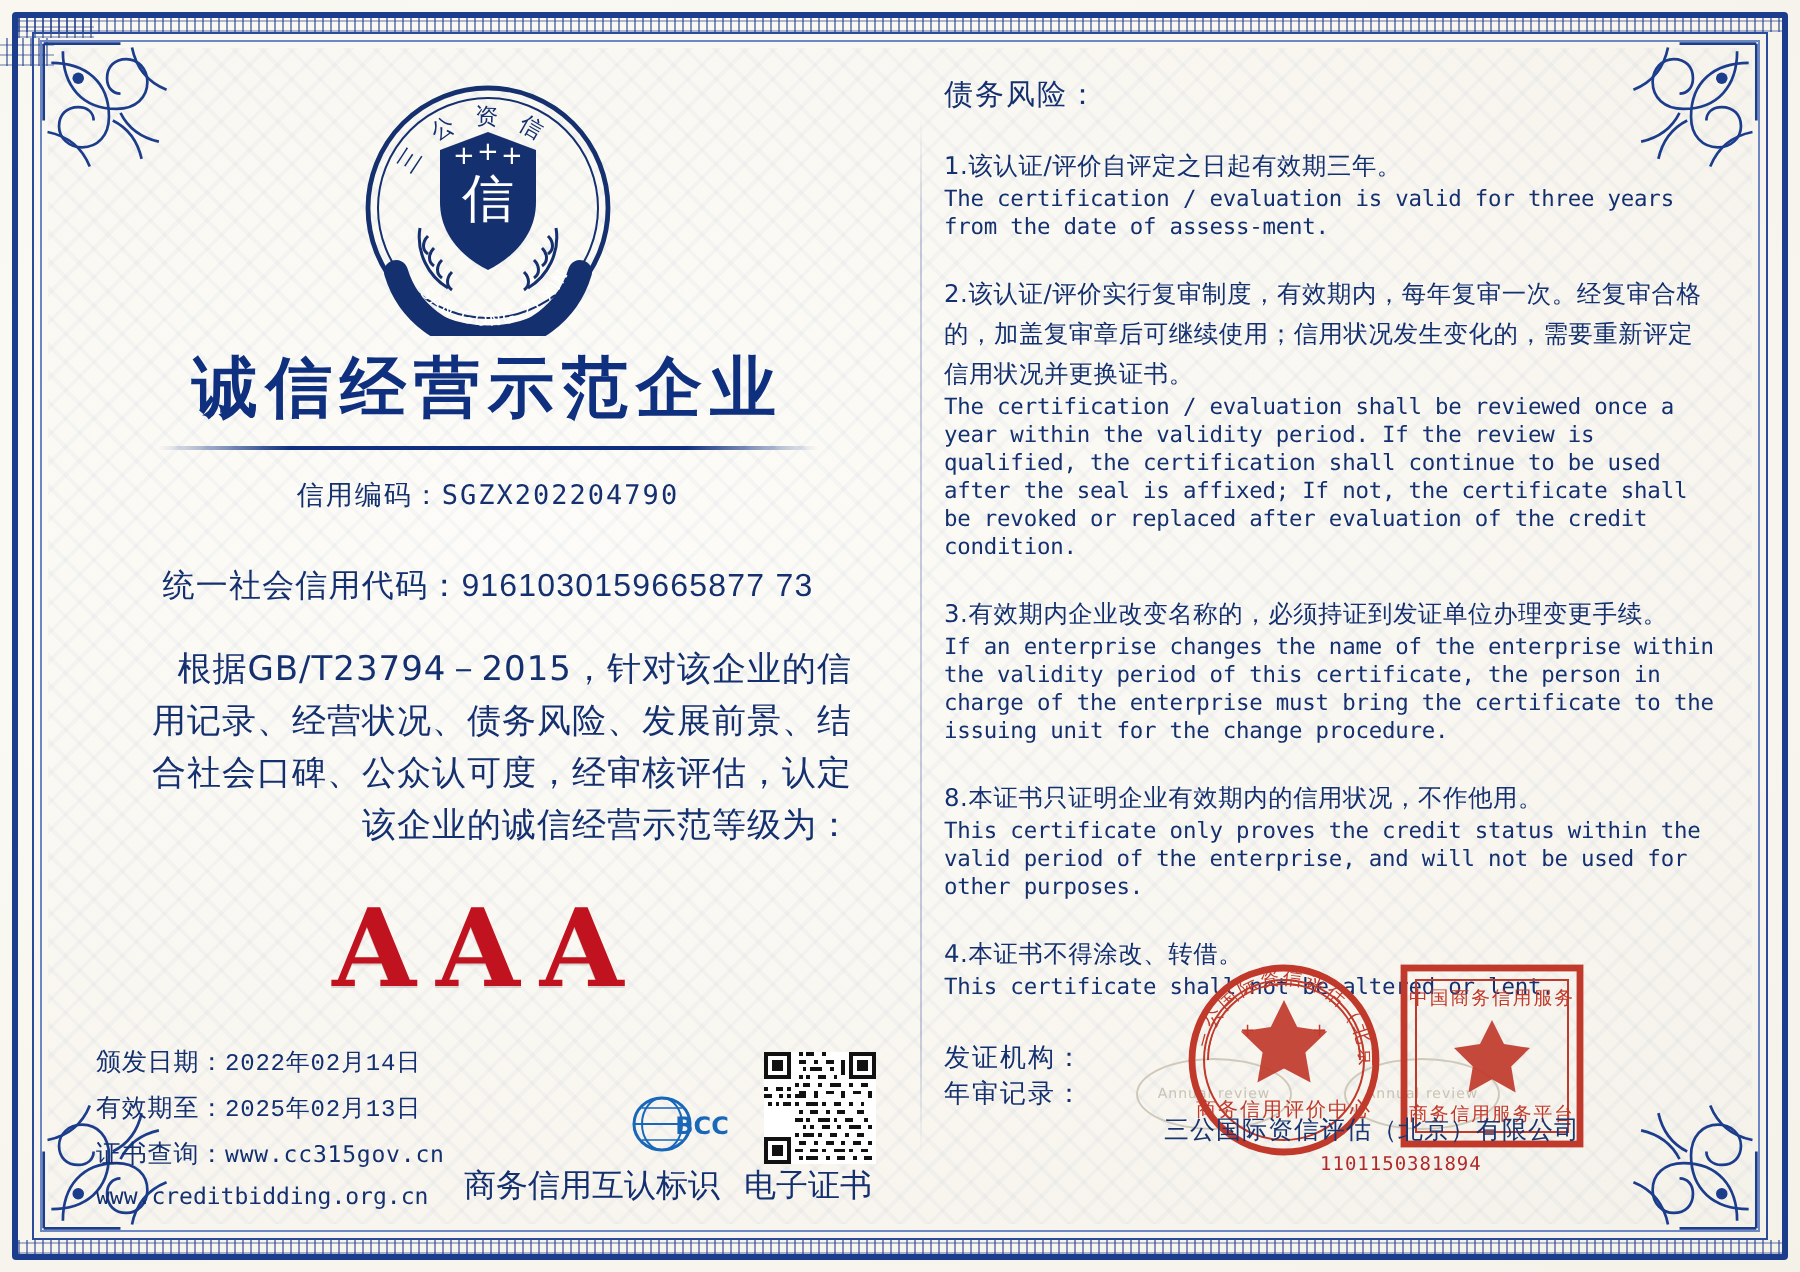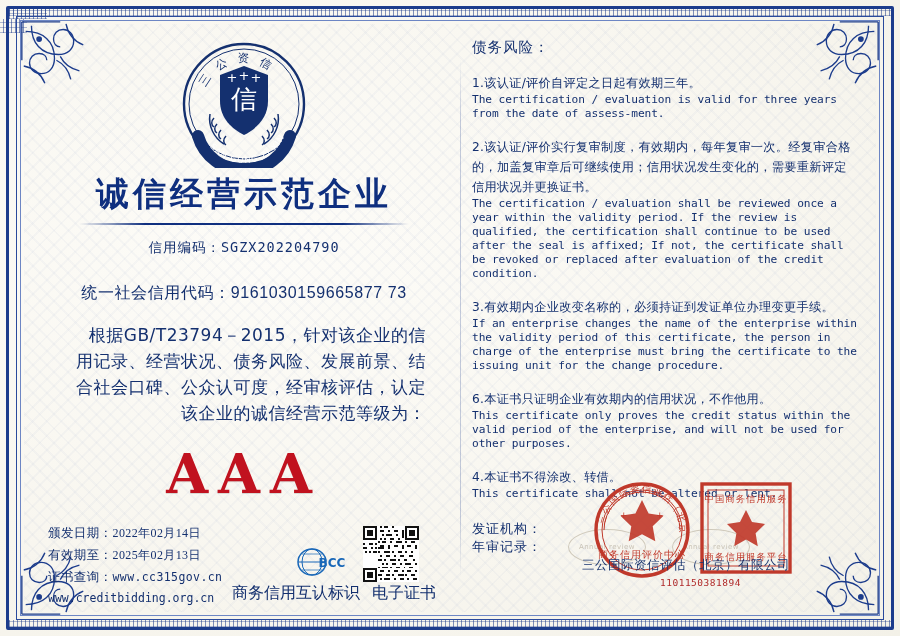--- a/index.html
+++ b/index.html
@@ -139,29 +139,29 @@
     text-align:left;
   }
   .lfooter .row {
     font-family:"DejaVu Sans", sans-serif;
     font-size:12.5px;
     color:#14306f;
     line-height:22px;
     letter-spacing:.4px;
     white-space:nowrap;
   }
-  .lfooter .row .val { font-family:Liberation Serif, serif; font-size:12px; }
+  .lfooter .row .val { font-family:Liberation Mono, monospace; font-size:12px; }
   .lfooter .links {
     font-family:"DejaVu Sans Mono", monospace;
     font-size:11.5px;
     color:#14306f;
     line-height:20px;
   }
   .badges {
-    position:absolute; right:21px; bottom:26px;
+    position:absolute; right:2px; bottom:26px;
     display:flex; align-items:flex-end; gap:12px;
   }
   .bcc {
     width:56px; height:40px; position:relative;
   }
   .bcc svg { width:100%; height:100%; }
   .qr { width:56px; height:56px; }
   .qr svg { width:100%; height:100%; display:block; }
   .badge-caps {
     position:absolute; right:4px; bottom:4px;
@@ -499,21 +499,21 @@
       </div>
       <div class="note">
         <div class="cn">2.该认证/评价实行复审制度，有效期内，每年复审一次。经复审合格的，加盖复审章后可继续使用；信用状况发生变化的，需要重新评定信用状况并更换证书。</div>
         <div class="en">The certification / evaluation shall be reviewed once a year within the validity period. If the review is qualified, the certification shall continue to be used after the seal is affixed; If not, the certificate shall be revoked or replaced after evaluation of the credit condition.</div>
       </div>
       <div class="note">
         <div class="cn">3.有效期内企业改变名称的，必须持证到发证单位办理变更手续。</div>
         <div class="en">If an enterprise changes the name of the enterprise within the validity period of this certificate, the person in charge of the enterprise must bring the certificate to the issuing unit for the change procedure.</div>
       </div>
       <div class="note">
-        <div class="cn">6.本证书只证明企业有效期内的信用状况，不作他用。</div>
+        <div class="cn">8.本证书只证明企业有效期内的信用状况，不作他用。</div>
         <div class="en">This certificate only proves the credit status within the valid period of the enterprise, and will not be used for other purposes.</div>
       </div>
       <div class="note">
         <div class="cn">4.本证书不得涂改、转借。</div>
         <div class="en">This certificate shall not be altered or lent.</div>
       </div>
 
       <div class="review">
         <span class="lbl">年审记录：</span>
         <span class="stamp-slot">Annual review</span>

